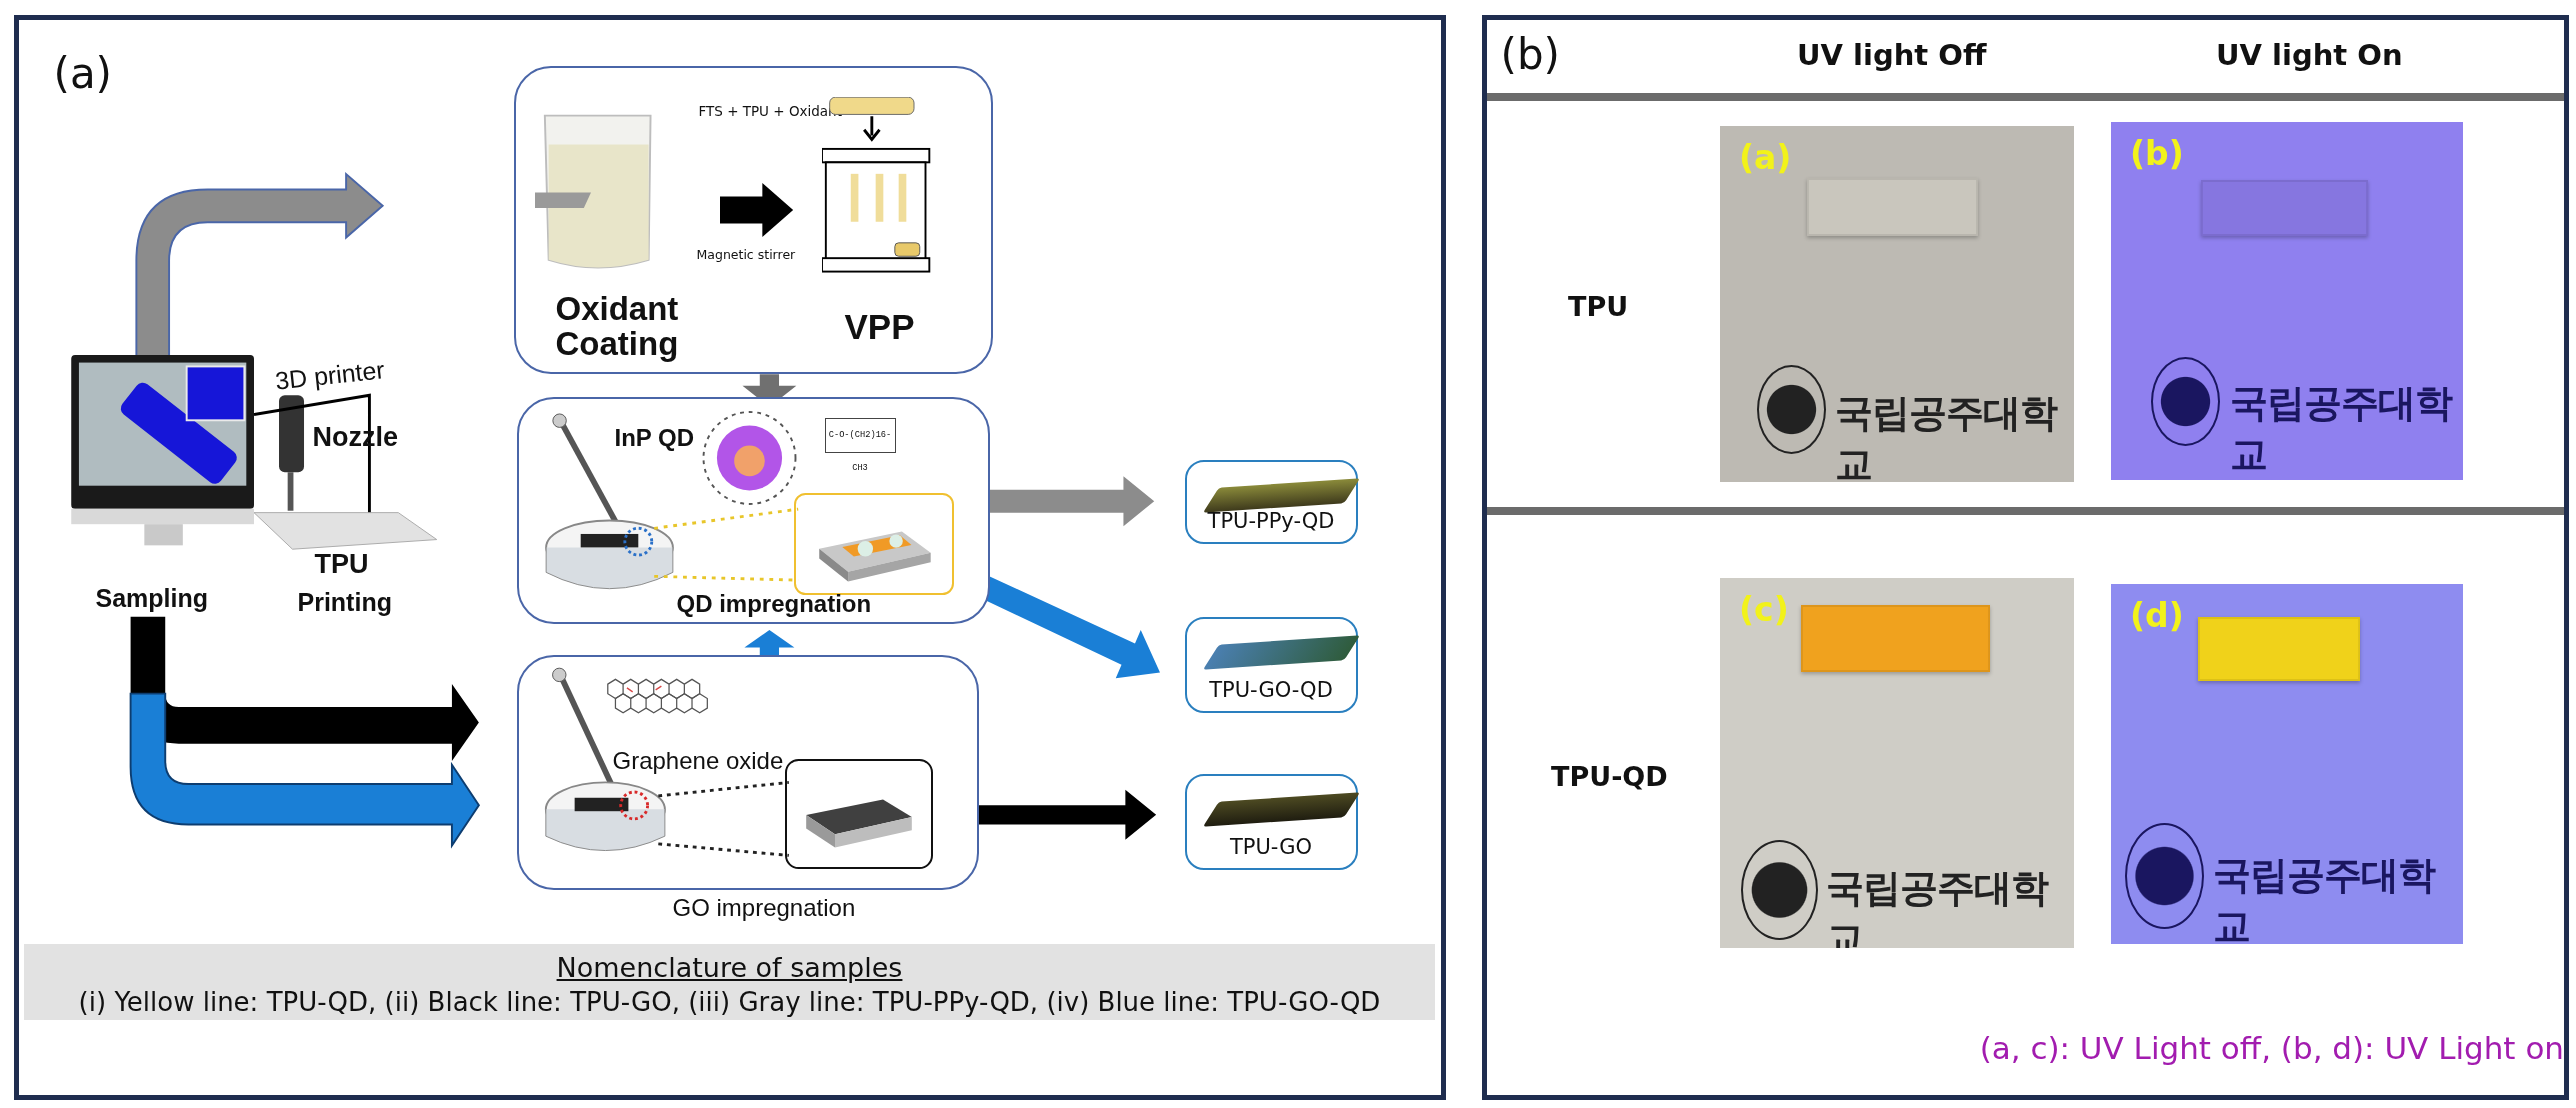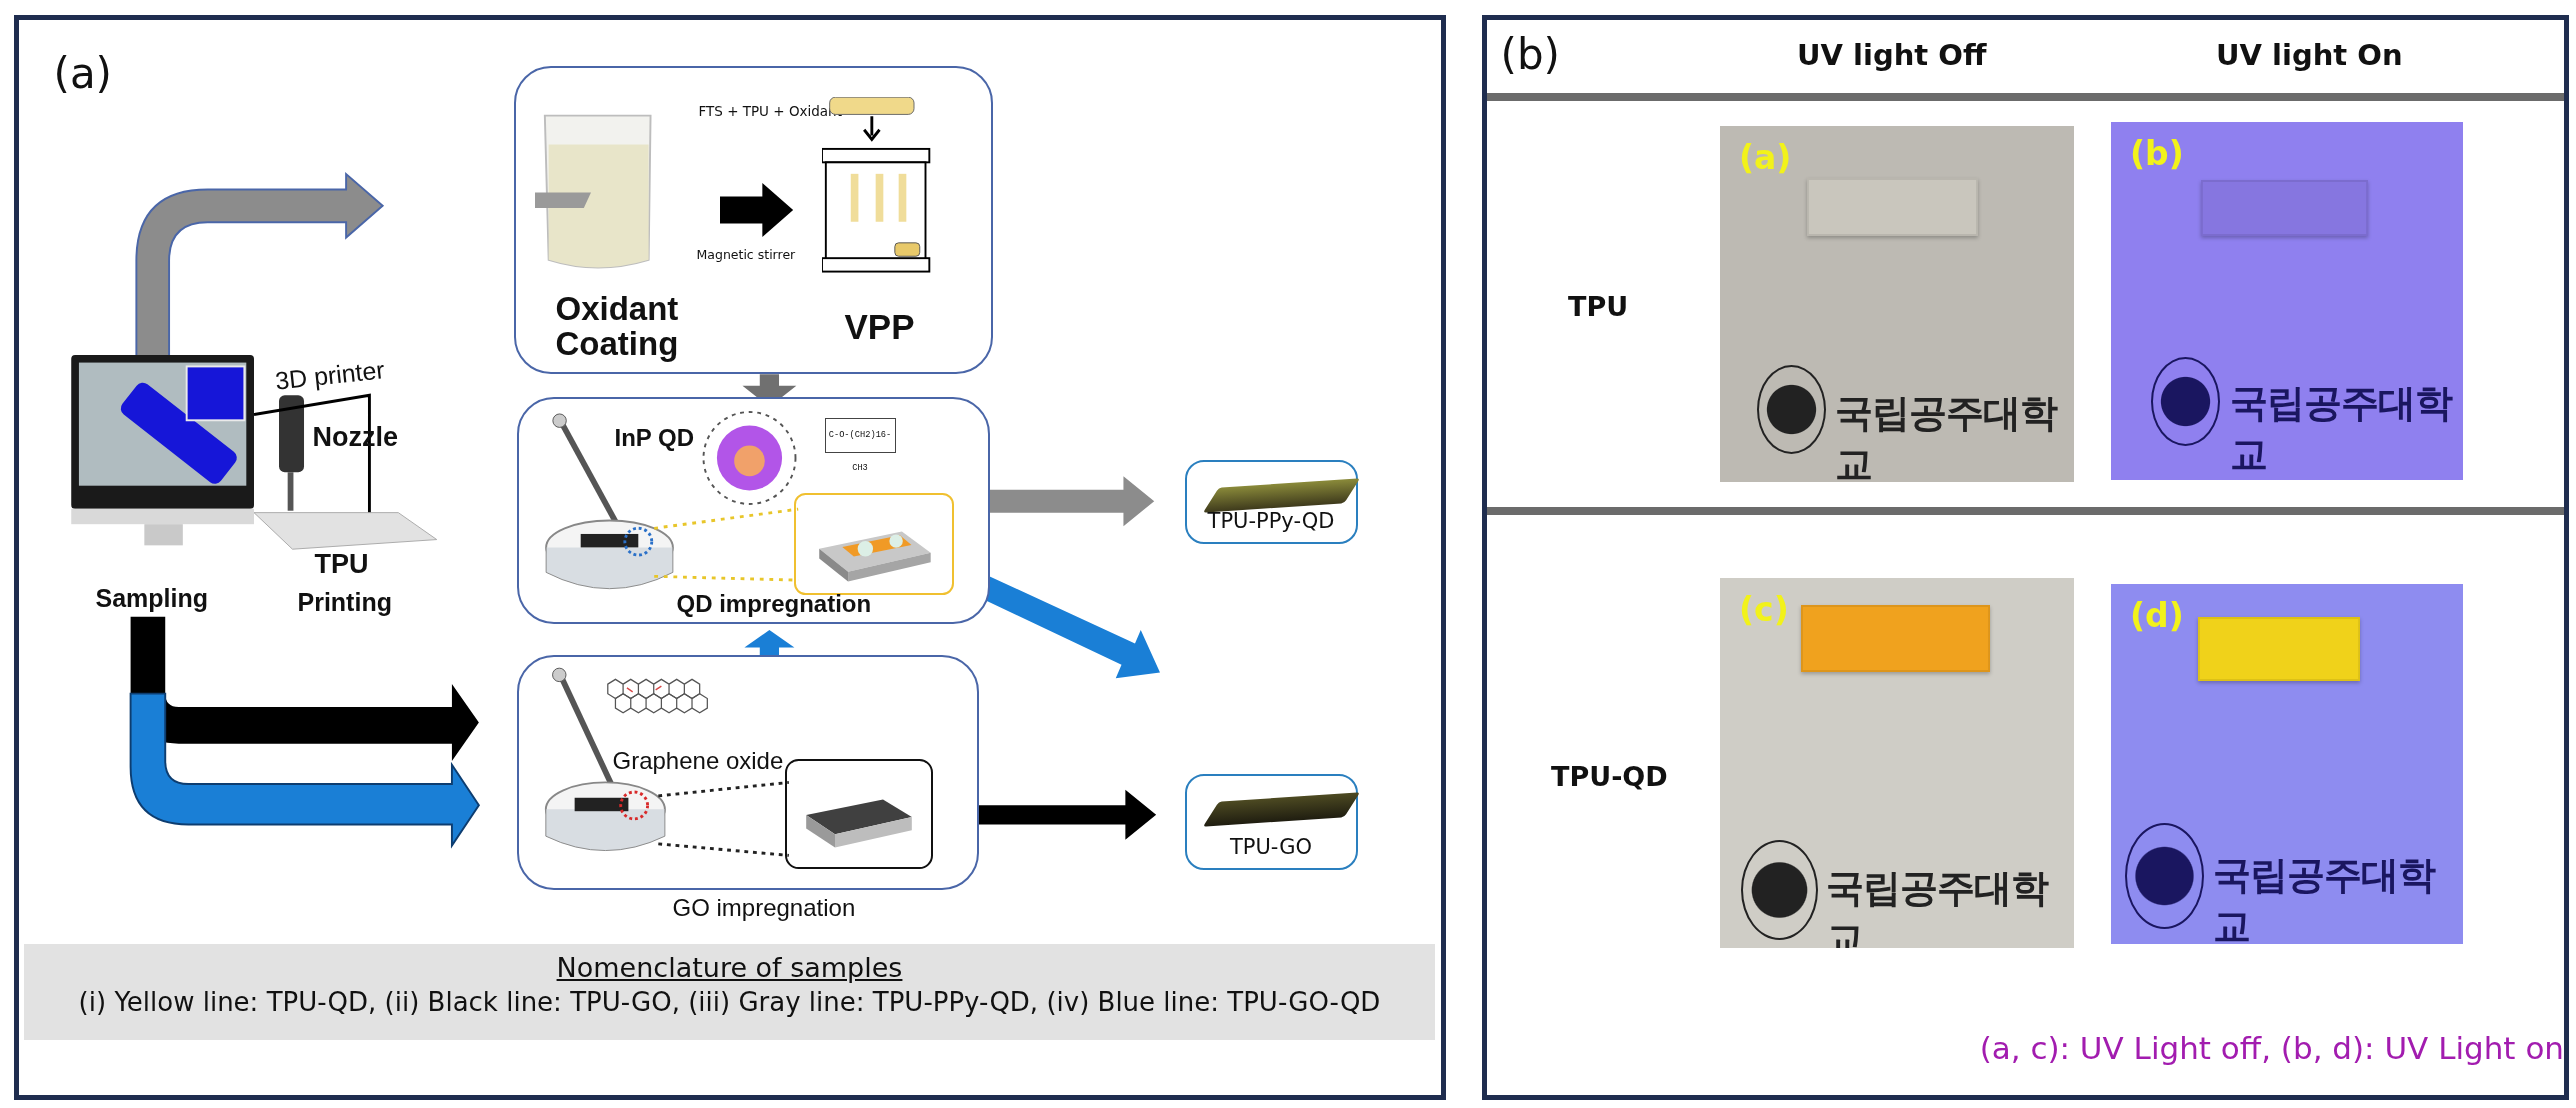--- a/index.html
+++ b/index.html
@@ -13,21 +13,21 @@
 
   .panel-label { font-family:"DejaVu Sans", sans-serif; font-size:42px; font-weight:400; }
 
   .rbox { position:absolute; border:2.9px solid #4a66a8; border-radius:37px; background:#fff; box-sizing:border-box; }
   .bold-label { font-weight:700; font-family:"Liberation Sans", sans-serif; }
 
   .sample-box { position:absolute; border:2.9px solid #2a7fbf; border-radius:19px; background:#fff; box-sizing:border-box; text-align:center; }
   .sample-box .lbl { position:absolute; left:0; right:0; bottom:9.6px; font-size:21px; font-family:"DejaVu Sans", sans-serif; }
   .strip { position:absolute; left:27px; top:21px; width:135px; height:25px; transform:skewX(-35deg) rotate(-4deg); border-radius:2.9px; }
 
-  .nomenclature { position:absolute; left:5.8px; right:5.8px; top:924px; height:96px; background:#e2e2e2; text-align:center; font-family:"DejaVu Sans", sans-serif; }
+  .nomenclature { position:absolute; left:5.8px; right:5.8px; top:924px; height:76px; background:#e2e2e2; text-align:center; font-family:"DejaVu Sans", sans-serif; }
   .nomenclature .title { font-size:27px; text-decoration:underline; margin-top:7.7px; }
   .nomenclature .body { font-size:26px; margin-top:3.8px; }
 
   
   .b-header { position:absolute; left:0; right:0; top:0; height:73px; }
   .b-sep { position:absolute; left:0; right:0; height:7.7px; background:#6b6b6b; }
   .col-title { position:absolute; top:17.3px; font-size:29px; font-weight:700; font-family:"DejaVu Sans", sans-serif;text-align:center; }
   .row-label { position:absolute; font-size:27px; font-weight:700; font-family:"DejaVu Sans", sans-serif; }
   .photo { position:absolute; overflow:hidden; }
   .photo .tag { position:absolute; left:19px; top:11.5px; font-size:33px; font-weight:700; color:#f2f21a; font-family:"DejaVu Sans", sans-serif; }
@@ -168,20 +168,24 @@
         <path d="M50,76 L130,58 L130,72 L50,90 Z" fill="#bdbdbd"></path>
       </svg>
     </div>
     <div class="abs bold-label" style="left:154px;top:198px;font-size:24px;font-weight:400;margin-top:39px;">GO impregnation</div>
   </div>
 
   <div class="sample-box" style="left:1166px;top:440px;width:173px;height:84px;">
     <div class="strip" style="background:linear-gradient(#8a8a3a,#3e3a1c);"></div>
     <div class="lbl">TPU-PPy-QD</div>
   </div>
+  <div class="sample-box" style="left:1166px;top:597px;width:173px;height:96px;">
+    <div class="strip" style="background:linear-gradient(90deg,#4a7fb0,#2f5c3c);"></div>
+    <div class="lbl">TPU-GO-QD</div>
+  </div>
   <div class="sample-box" style="left:1166px;top:754px;width:173px;height:96px;">
     <div class="strip" style="background:linear-gradient(#4d4a22,#1f1d10);"></div>
     <div class="lbl">TPU-GO</div>
   </div>
 
   <div class="nomenclature">
     <div class="title">Nomenclature of samples</div>
     <div class="body">(i) Yellow line: TPU-QD, (ii) Black line: TPU-GO, (iii) Gray line: TPU-PPy-QD, (iv) Blue line: TPU-GO-QD</div>
   </div>
 </div>

